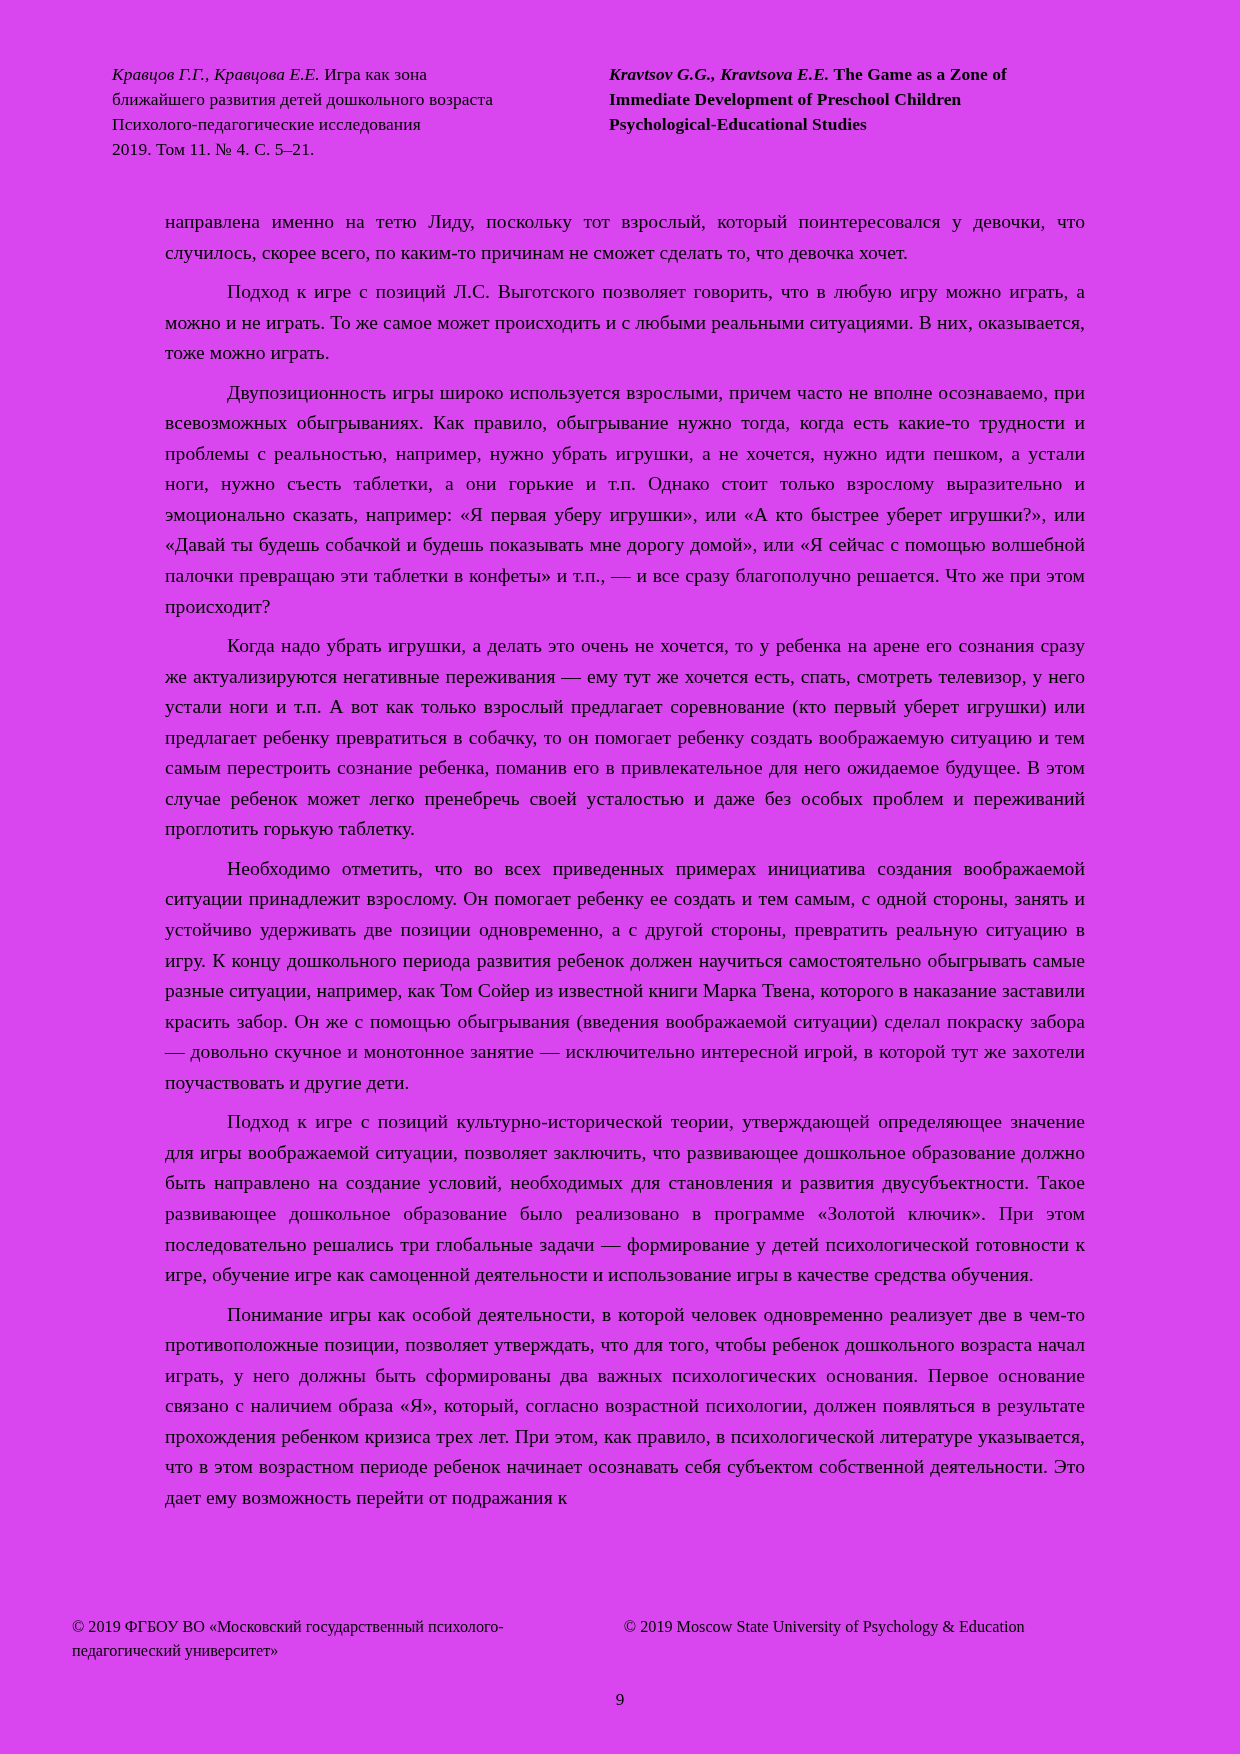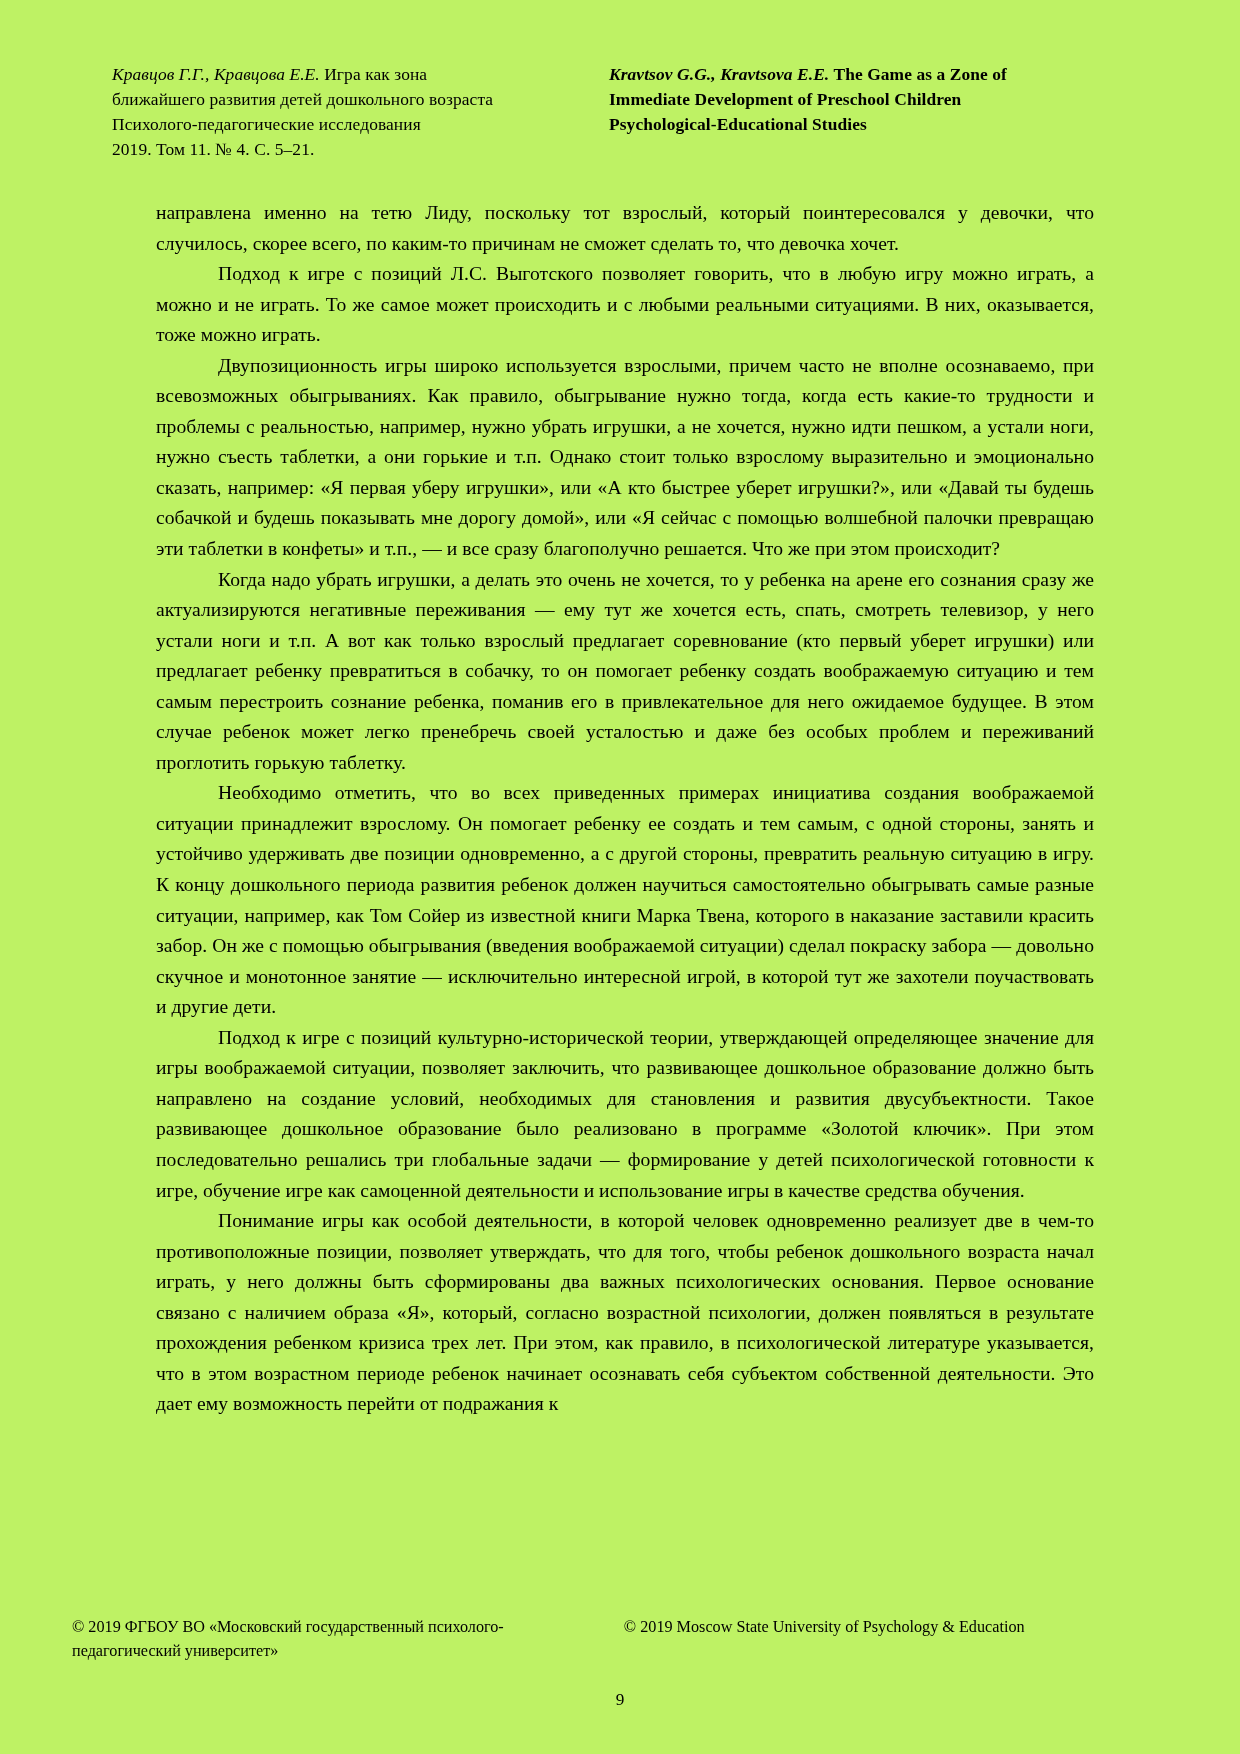--- a/index.html
+++ b/index.html
@@ -9,21 +9,21 @@
   }
   body {
     font-family: "Liberation Serif", "DejaVu Serif", serif;
     color: #000000;
   }
   .page {
     position: relative;
     width: 1240px;
     height: 1754px;
     margin: 0 auto;
-    background: #bef264;
+    background: #d946ef;
     box-sizing: border-box;
     overflow: hidden;
   }
 
   
   .running-head {
     position: absolute;
     top: 62px;
     left: 112px;
     right: 80px;
@@ -44,21 +44,21 @@
   }
 
   
   .body-text {
     position: absolute;
     top: 198px;
     left: 156px;
     width: 938px;
   }
   p.para {
-    margin: 0;
+    margin: 9px;
     font-size: 19.6px;
     line-height: 30.55px;
     text-align: justify;
     text-indent: 62px;
     text-justify: inter-word;
     hyphens: none;
     letter-spacing: 0.05px;
   }
   p.para.no-indent { text-indent: 0; }
 

